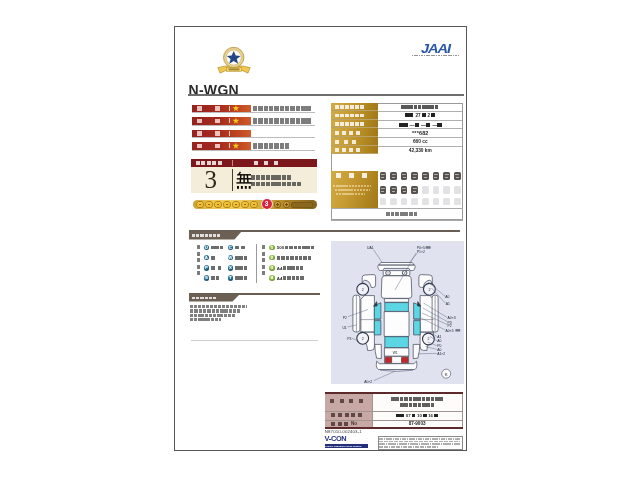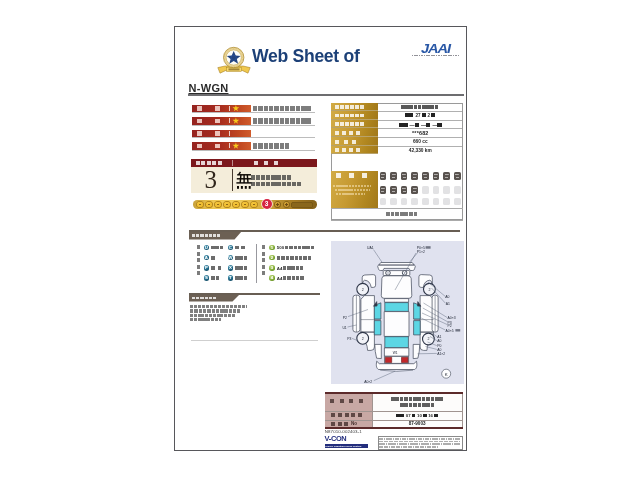--- a/index.html
+++ b/index.html
@@ -15,27 +15,26 @@
 <path d="M0.8,22.6 L8,21.0 L26,21.0 L33.2,22.6 L31,28.2 L25,25.4 L9,25.4 L3,28.2 Z" fill="#f0c84e" stroke="#9a7520" stroke-width="0.5"></path>
 <rect x="9.5" y="22.2" width="15" height="4.4" fill="#f7d86a" stroke="#9a7520" stroke-width="0.4"></rect>
 <rect x="11.5" y="23.4" width="11" height="2" fill="#6b4f14" opacity="0.6"></rect>
 <circle cx="16.7" cy="12.5" r="10.2" fill="#ecd9a0" stroke="#a8821f" stroke-width="0.7"></circle>
 <circle cx="16.7" cy="12.5" r="7.6" fill="#fdfdf8" stroke="#b89530" stroke-width="0.5"></circle>
 <circle cx="16.7" cy="12.5" r="9" fill="none" stroke="#c8a23c" stroke-width="0.5" stroke-dasharray="0.7 0.9"></circle>
 <path d="M16.7,6.1 L18.7,10.6 L23.6,10.9 L19.8,14.0 L21.1,18.8 L16.7,16.1 L12.3,18.8 L13.6,14.0 L9.8,10.9 L14.7,10.6 Z" fill="#24447e"></path>
 <circle cx="16.7" cy="12.8" r="2.6" fill="none" stroke="#2a52a0" stroke-width="0.7"></circle>
 </svg>
 
-<div class="abs" style="left:252px;top:45.7px;font-size:17.6px;font-weight:bold;color:#1c4077;letter-spacing:-0.3px;">Web Sheet of</div>
 
 
 <div class="abs" style="left:421px;top:42.3px;font-size:12.6px;font-weight:bold;font-style:italic;color:#2a58a6;letter-spacing:-0.9px;transform:scaleX(1.16);transform-origin:left;">JAAI</div>
 <div style="position:absolute;left:412px;top:54.6px;width:48px;height:1.9px;background:repeating-linear-gradient(90deg,#77777f 0,#77777f 1.2px,transparent 1.2px,transparent 1.7px);opacity:0.8;"></div>
 
-<div class="abs" style="left:188.5px;top:81.9px;font-size:11px;font-weight:bold;color:#2b2b2b;letter-spacing:0.3px;text-decoration:underline;">N-WGN</div>
+<div class="abs" style="left:188.5px;top:81.9px;font-size:14px;font-weight:bold;color:#2b2b2b;letter-spacing:0.3px;">N-WGN</div>
 
 <div class="abs" style="left:188px;top:93.6px;width:276px;height:2px;background:#6d6d70;"></div>
 
 <div class="abs" style="left:191.5px;top:104.7px;width:59.5px;height:7.4px;background:linear-gradient(90deg,#95231f,#a52a1e 45%,#c24a22 82%,#d05c2c);"></div>
 <div style="position:absolute;left:196.6px;top:106.3px;width:27px;height:4.4px;background:repeating-linear-gradient(90deg,#ffe9e2 0,#ffe9e2 4.6px,transparent 4.6px,transparent 18px);opacity:0.8;"></div>
 <div class="abs" style="left:229.4px;top:105.8px;width:0.9px;height:5.2px;background:rgba(255,255,255,.75);"></div>
 <div class="abs star" style="left:232.4px;top:104.9px;width:7px;height:7px;"></div>
 
 <div class="abs" style="left:191.5px;top:112.3px;width:123.5px;height:1px;background:#bcbcbc;"></div>
 <div style="position:absolute;left:253px;top:105.60000000000001px;width:58.05px;height:5.5px;background:repeating-linear-gradient(90deg,#3a3a3a 0,#3a3a3a 4.4px,transparent 4.4px,transparent 5.35px);opacity:0.66;"></div>

